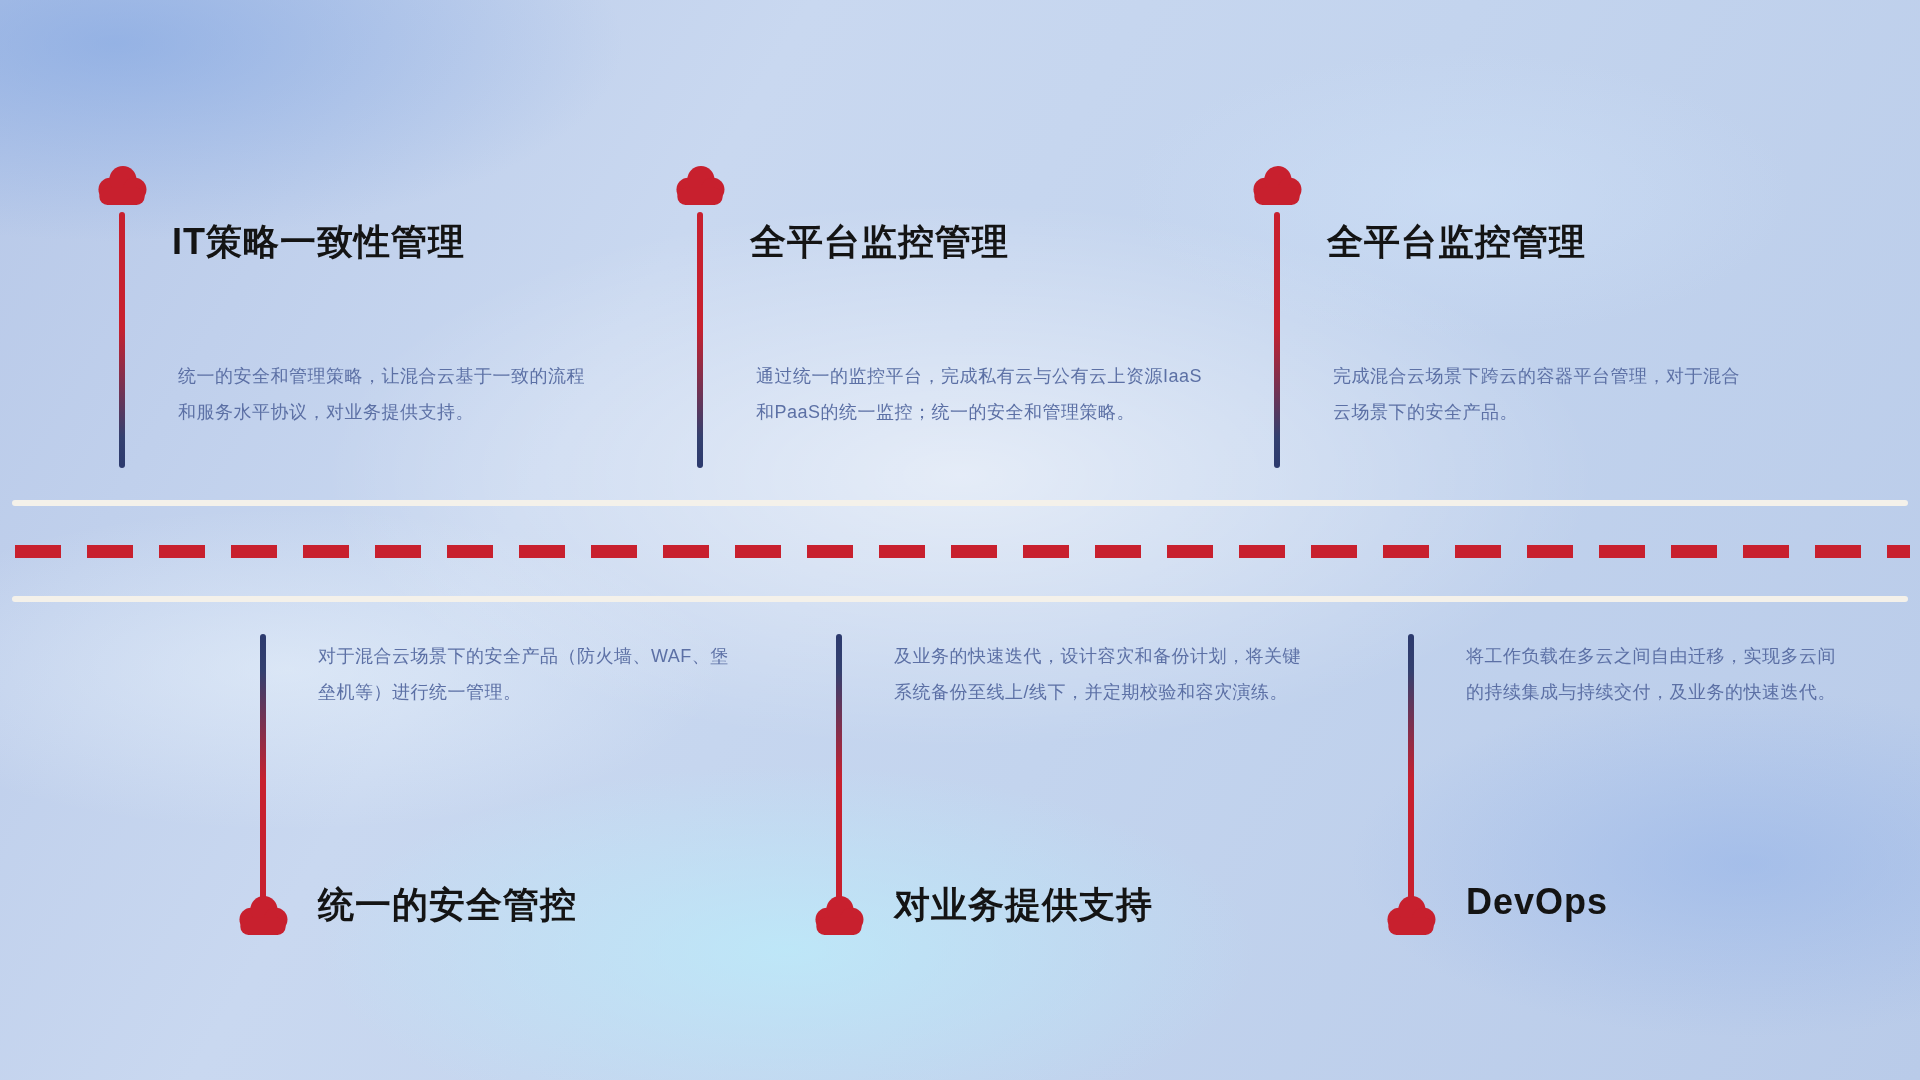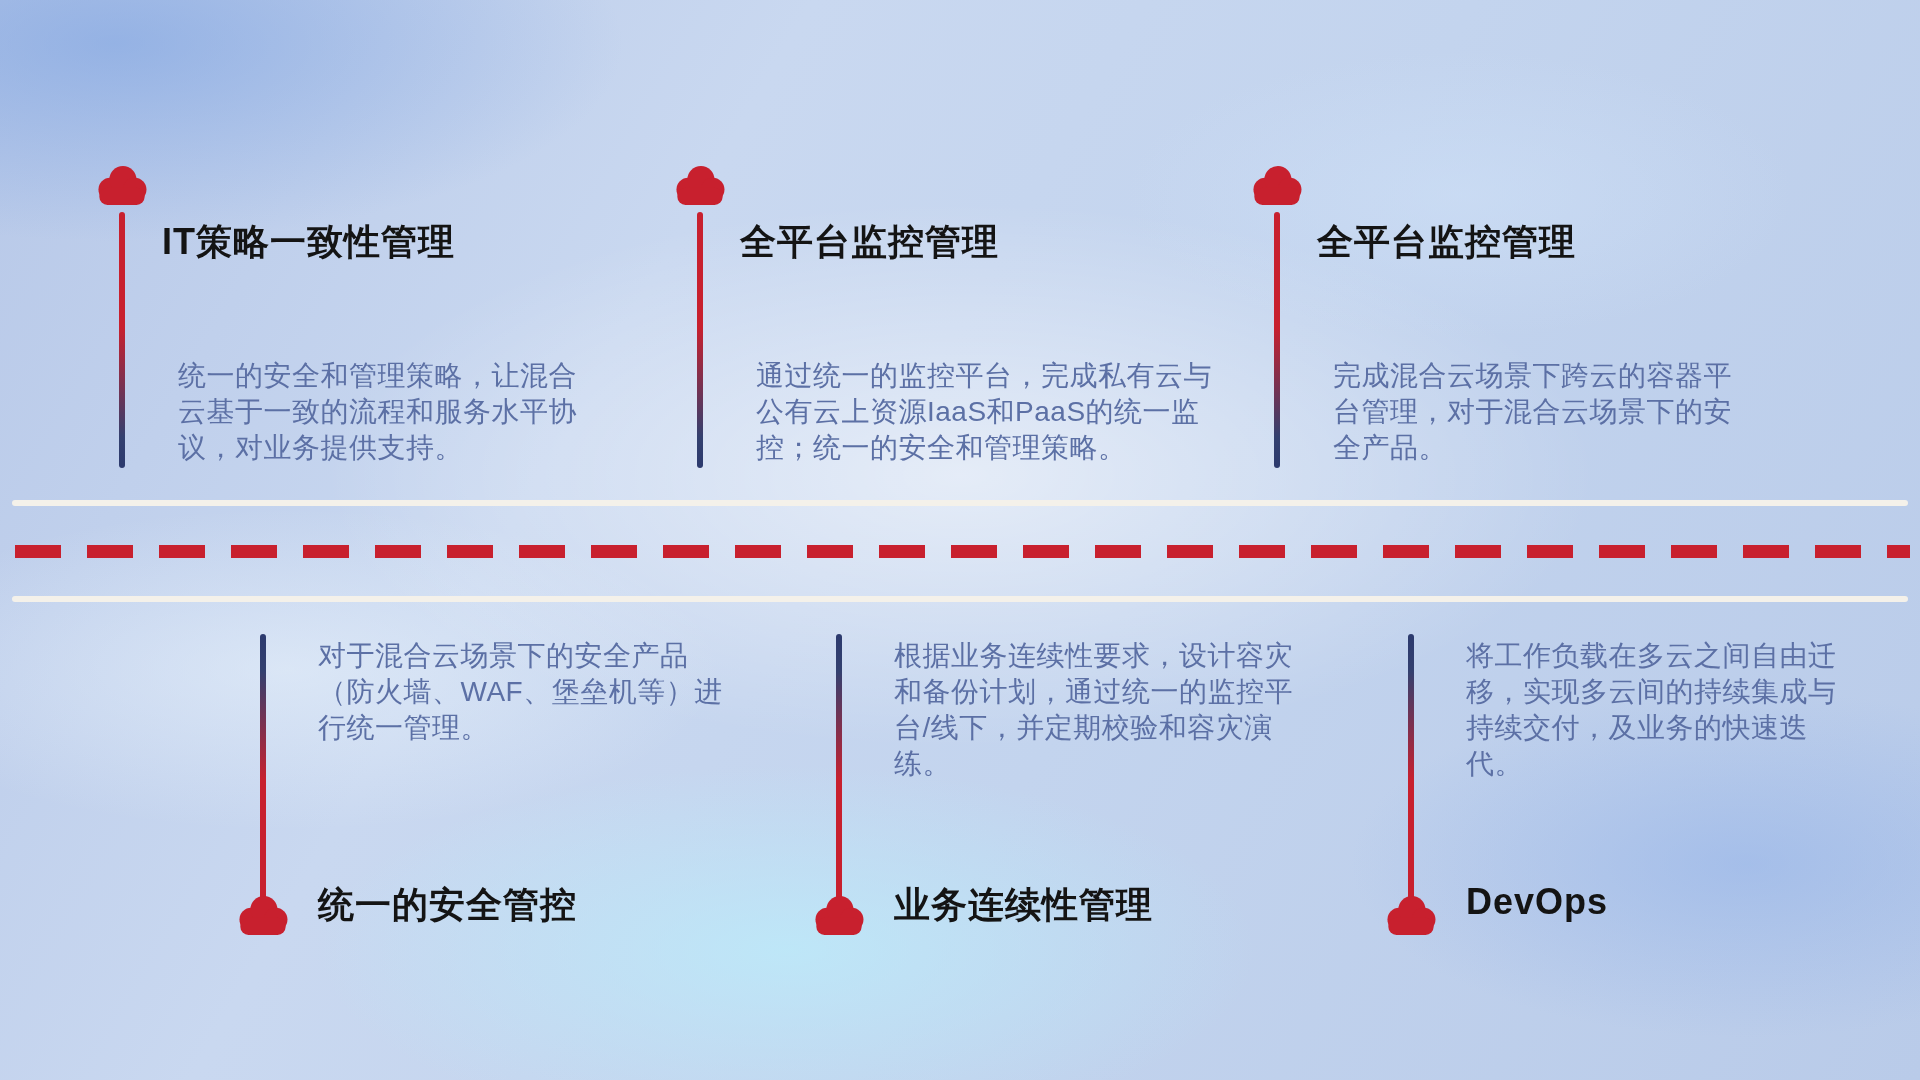--- a/index.html
+++ b/index.html
@@ -60,26 +60,26 @@
   }
 
   .col-top .cloud{top:164px;}
   .col-bottom .cloud{top:894px;}
 
   .title{
     position:absolute;white-space:nowrap;
     font-size:36px;font-weight:bold;color:var(--title-color);
     letter-spacing:1px;
   }
-  .col-top .title{top:218px;left:40px;}
+  .col-top .title{top:218px;left:50px;}
   .col-bottom .title{top:834px;left:55px;margin-top:47px;}
 
   .desc{
     position:absolute;
-    font-size:28px;line-height:36px;color:var(--desc-color);
+    font-size:18px;line-height:36px;color:var(--desc-color);
     letter-spacing:0.5px;
   }
   .col-top .desc{top:358px;left:56px;}
   .col-bottom .desc{top:638px;left:55px;}
 </style>
 </head>
 <body>
 
 <div class="canvas">
 
@@ -137,22 +137,22 @@
       <svg viewBox="0 0 64 44">
           <circle cx="19" cy="27" r="13"></circle>
           <circle cx="33" cy="16" r="15"></circle>
           <circle cx="46" cy="27" r="13"></circle>
           <rect x="7" y="25" width="50" height="19" rx="9"></rect>
         </svg>
     </span>
   </section>
 
   <section class="col col-bottom" style="left:839px">
-    <p class="desc" style="width:412px">根据业务连续性要求，设计容灾和备份计划，通过统一的监控平台/线下，并定期校验和容灾演练。</p>
-    <h2 class="title">业务连续性管理</h2>
+    <p class="desc" style="width:412px">及业务的快速迭代，设计容灾和备份计划，将关键系统备份至线上/线下，并定期校验和容灾演练。</p>
+    <h2 class="title">对业务提供支持</h2>
     <div class="stem"></div>
     <span class="cloud">
       <svg viewBox="0 0 64 44">
           <circle cx="19" cy="27" r="13"></circle>
           <circle cx="33" cy="16" r="15"></circle>
           <circle cx="46" cy="27" r="13"></circle>
           <rect x="7" y="25" width="50" height="19" rx="9"></rect>
         </svg>
     </span>
   </section>

